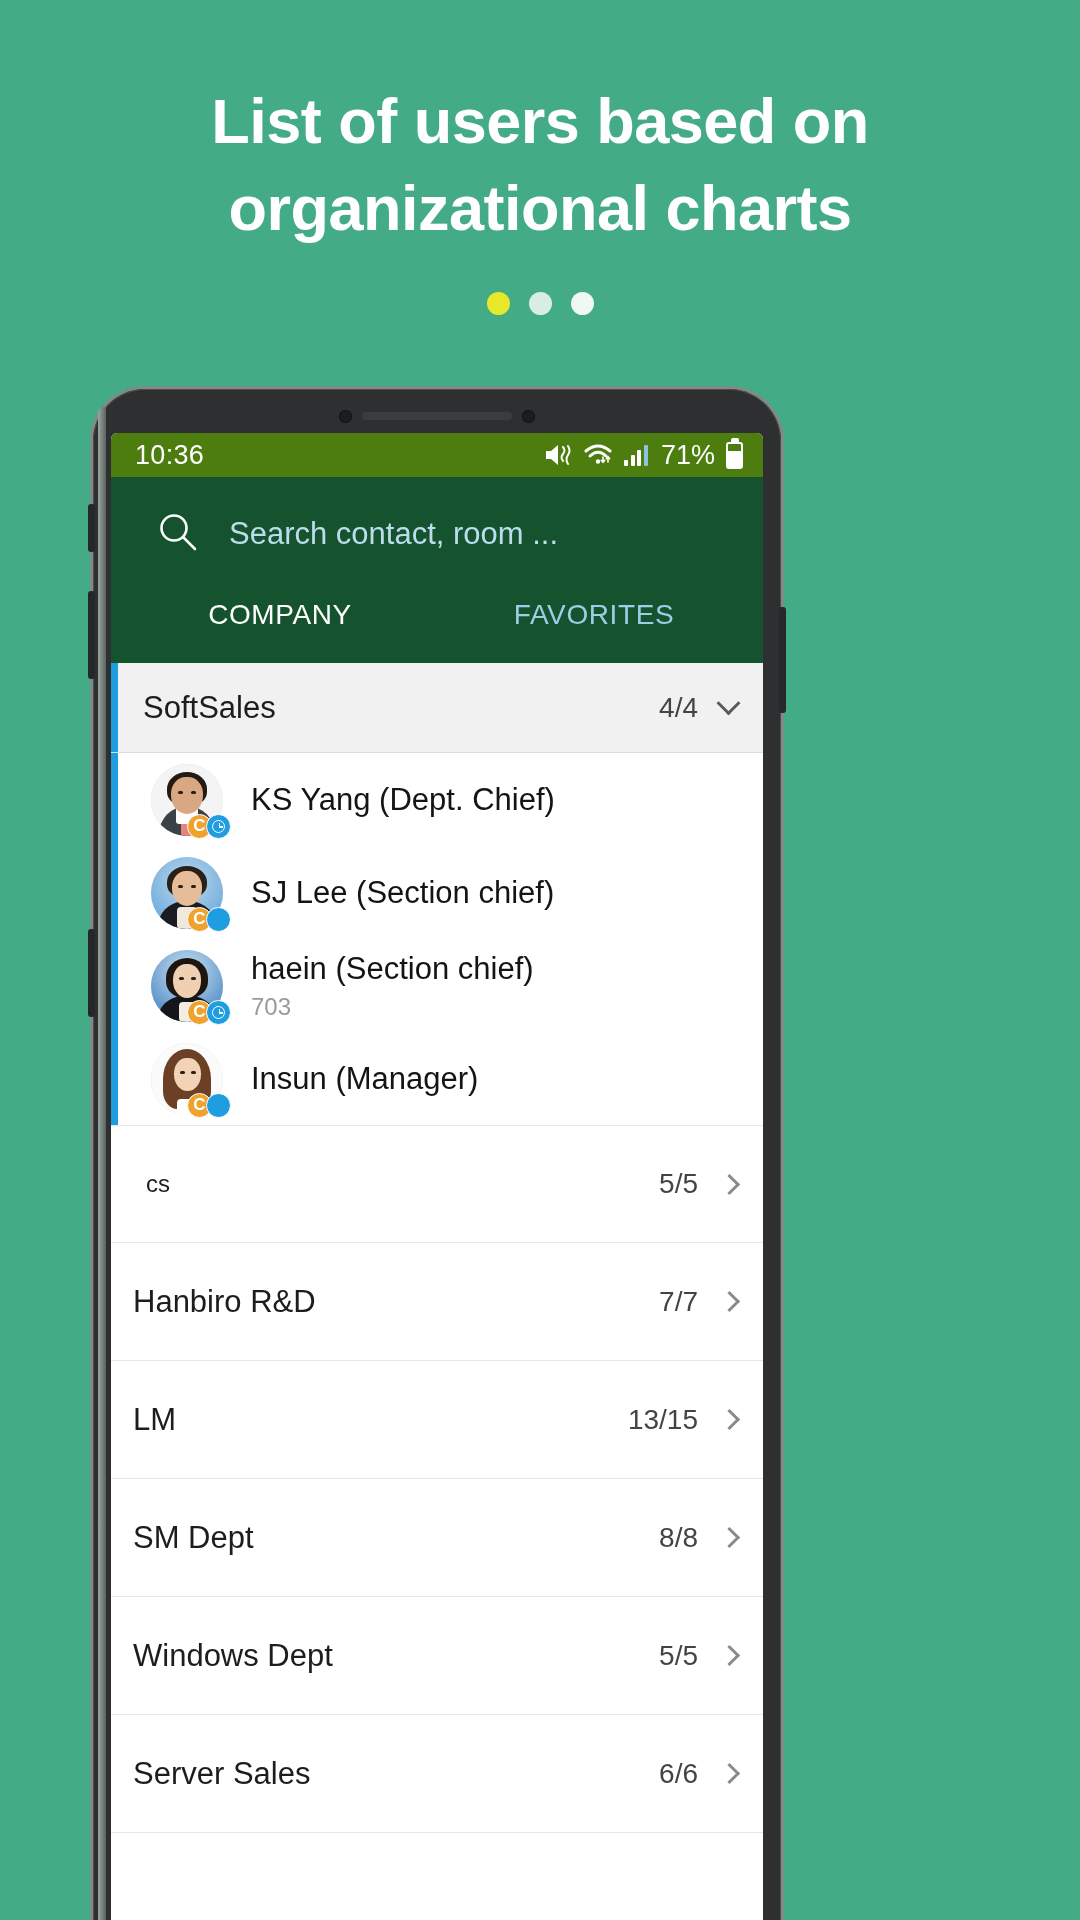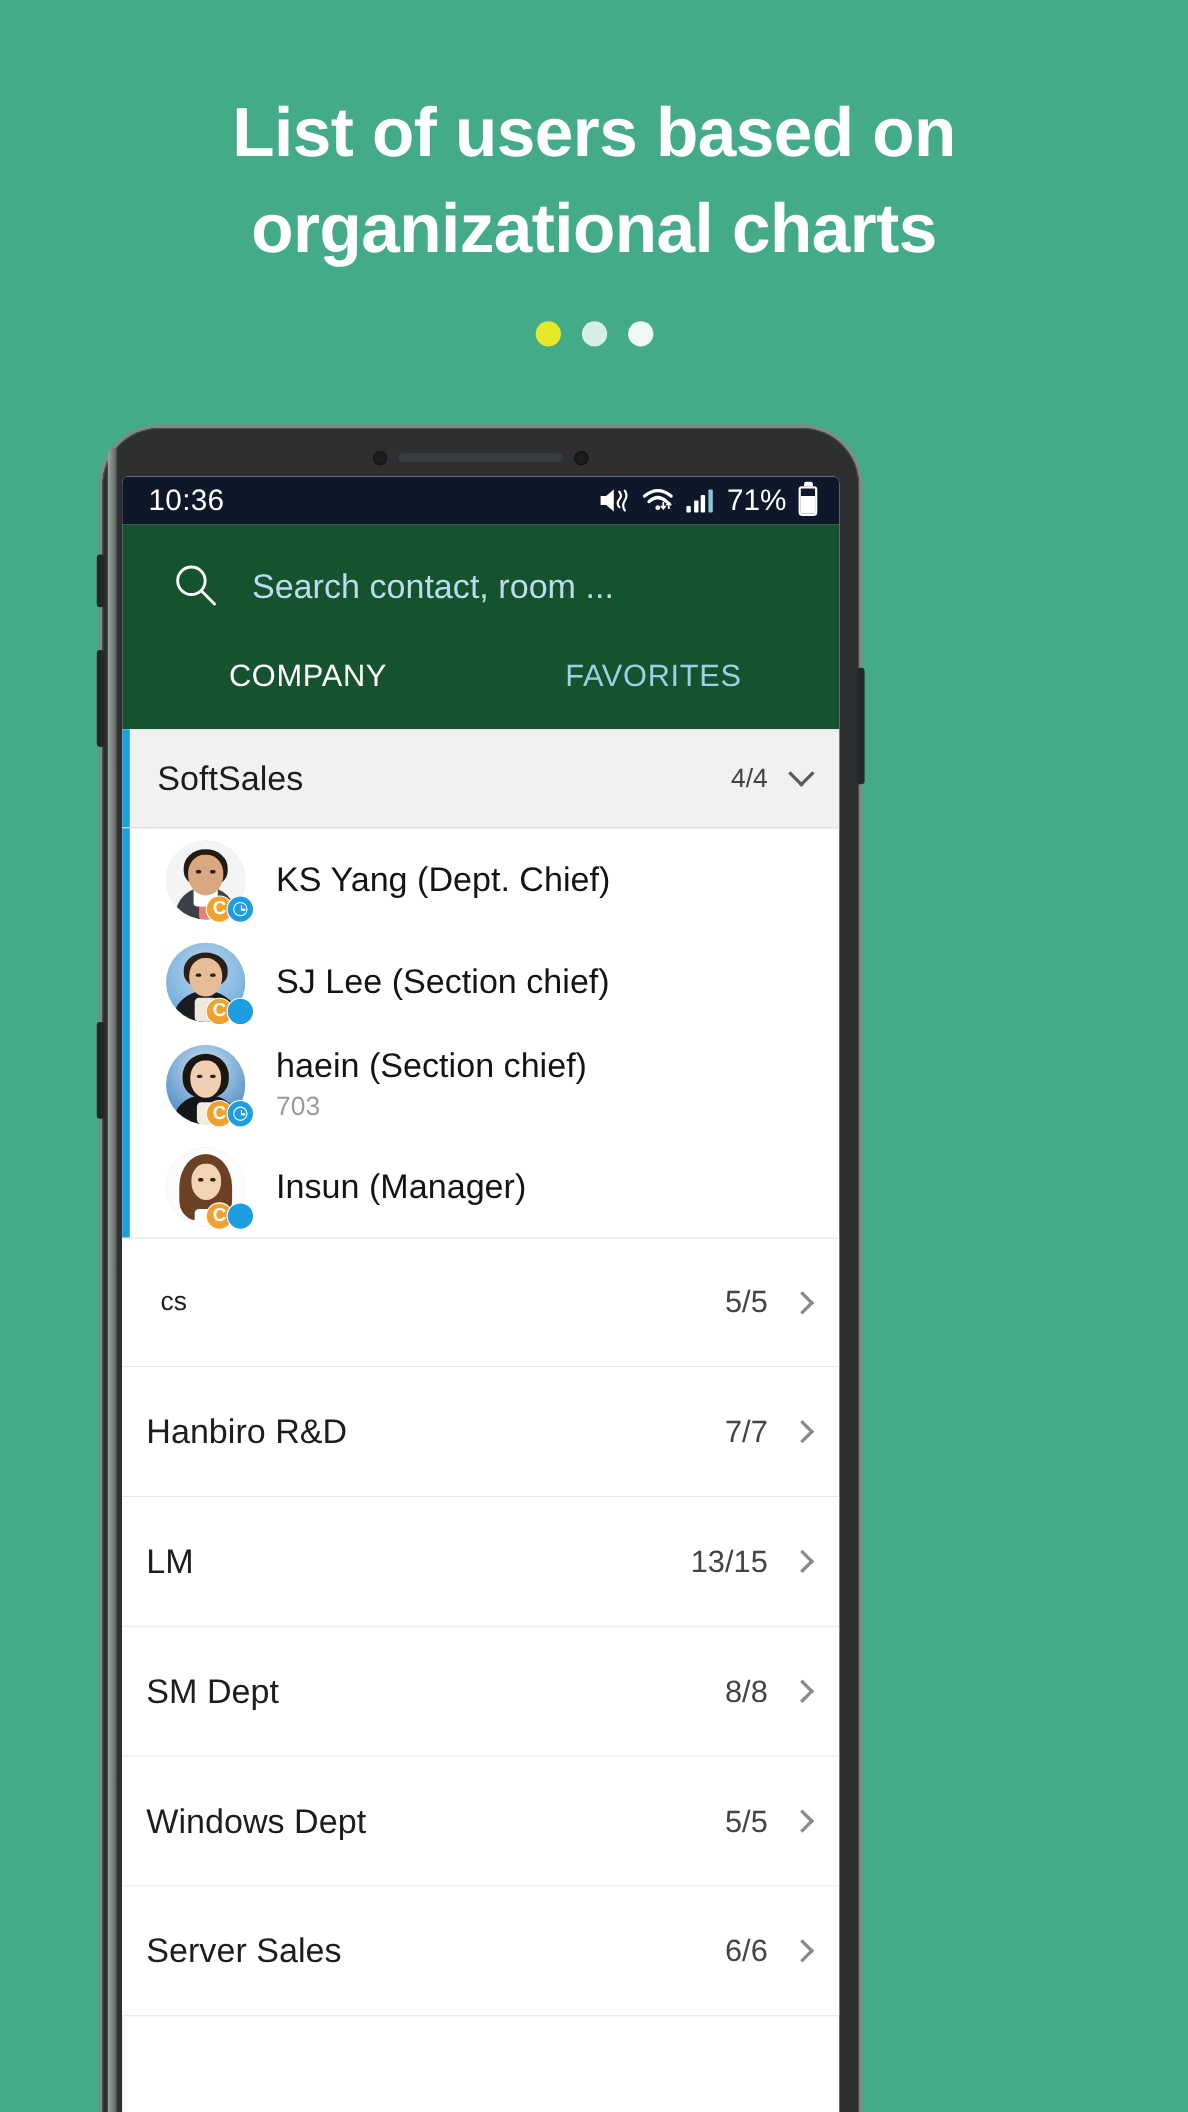--- a/index.html
+++ b/index.html
@@ -93,21 +93,21 @@
     width:652px;
     height:1496px;
     background:#ffffff;
     overflow:hidden;
     border-radius:6px 6px 0 0;
   }
 
   
   .statusbar {
     height:44px;
-    background:#0f172a;
+    background:#4d7c0f;
     display:flex;
     align-items:center;
     justify-content:space-between;
     padding:0 20px 0 24px;
     color:#ffffff;
   }
   .sb-time { font-size:27px; letter-spacing:0.3px; }
   .sb-right { display:flex; align-items:center; gap:11px;text-align:right; }
   .sb-icon { display:flex; align-items:center; }
   .sb-batt-text { font-size:27px; margin-left:2px; }
@@ -180,21 +180,21 @@
     background:#1e9de0;
     position:absolute; left:0; top:0;
   }
   .group-name {
     font-size:31px;
     color:#1d1d1d;
     margin-left:32px;
     flex:1;
   }
   .group-count {
-    font-size:24px;
+    font-size:28px;
     color:#444;
     margin-right:22px;
   }
   .chev-down {
     width:17px; height:17px;
     border-right:3px solid #5a5a5a;
     border-bottom:3px solid #5a5a5a;
     transform:rotate(45deg) translate(-3px,-3px);
   }
 

